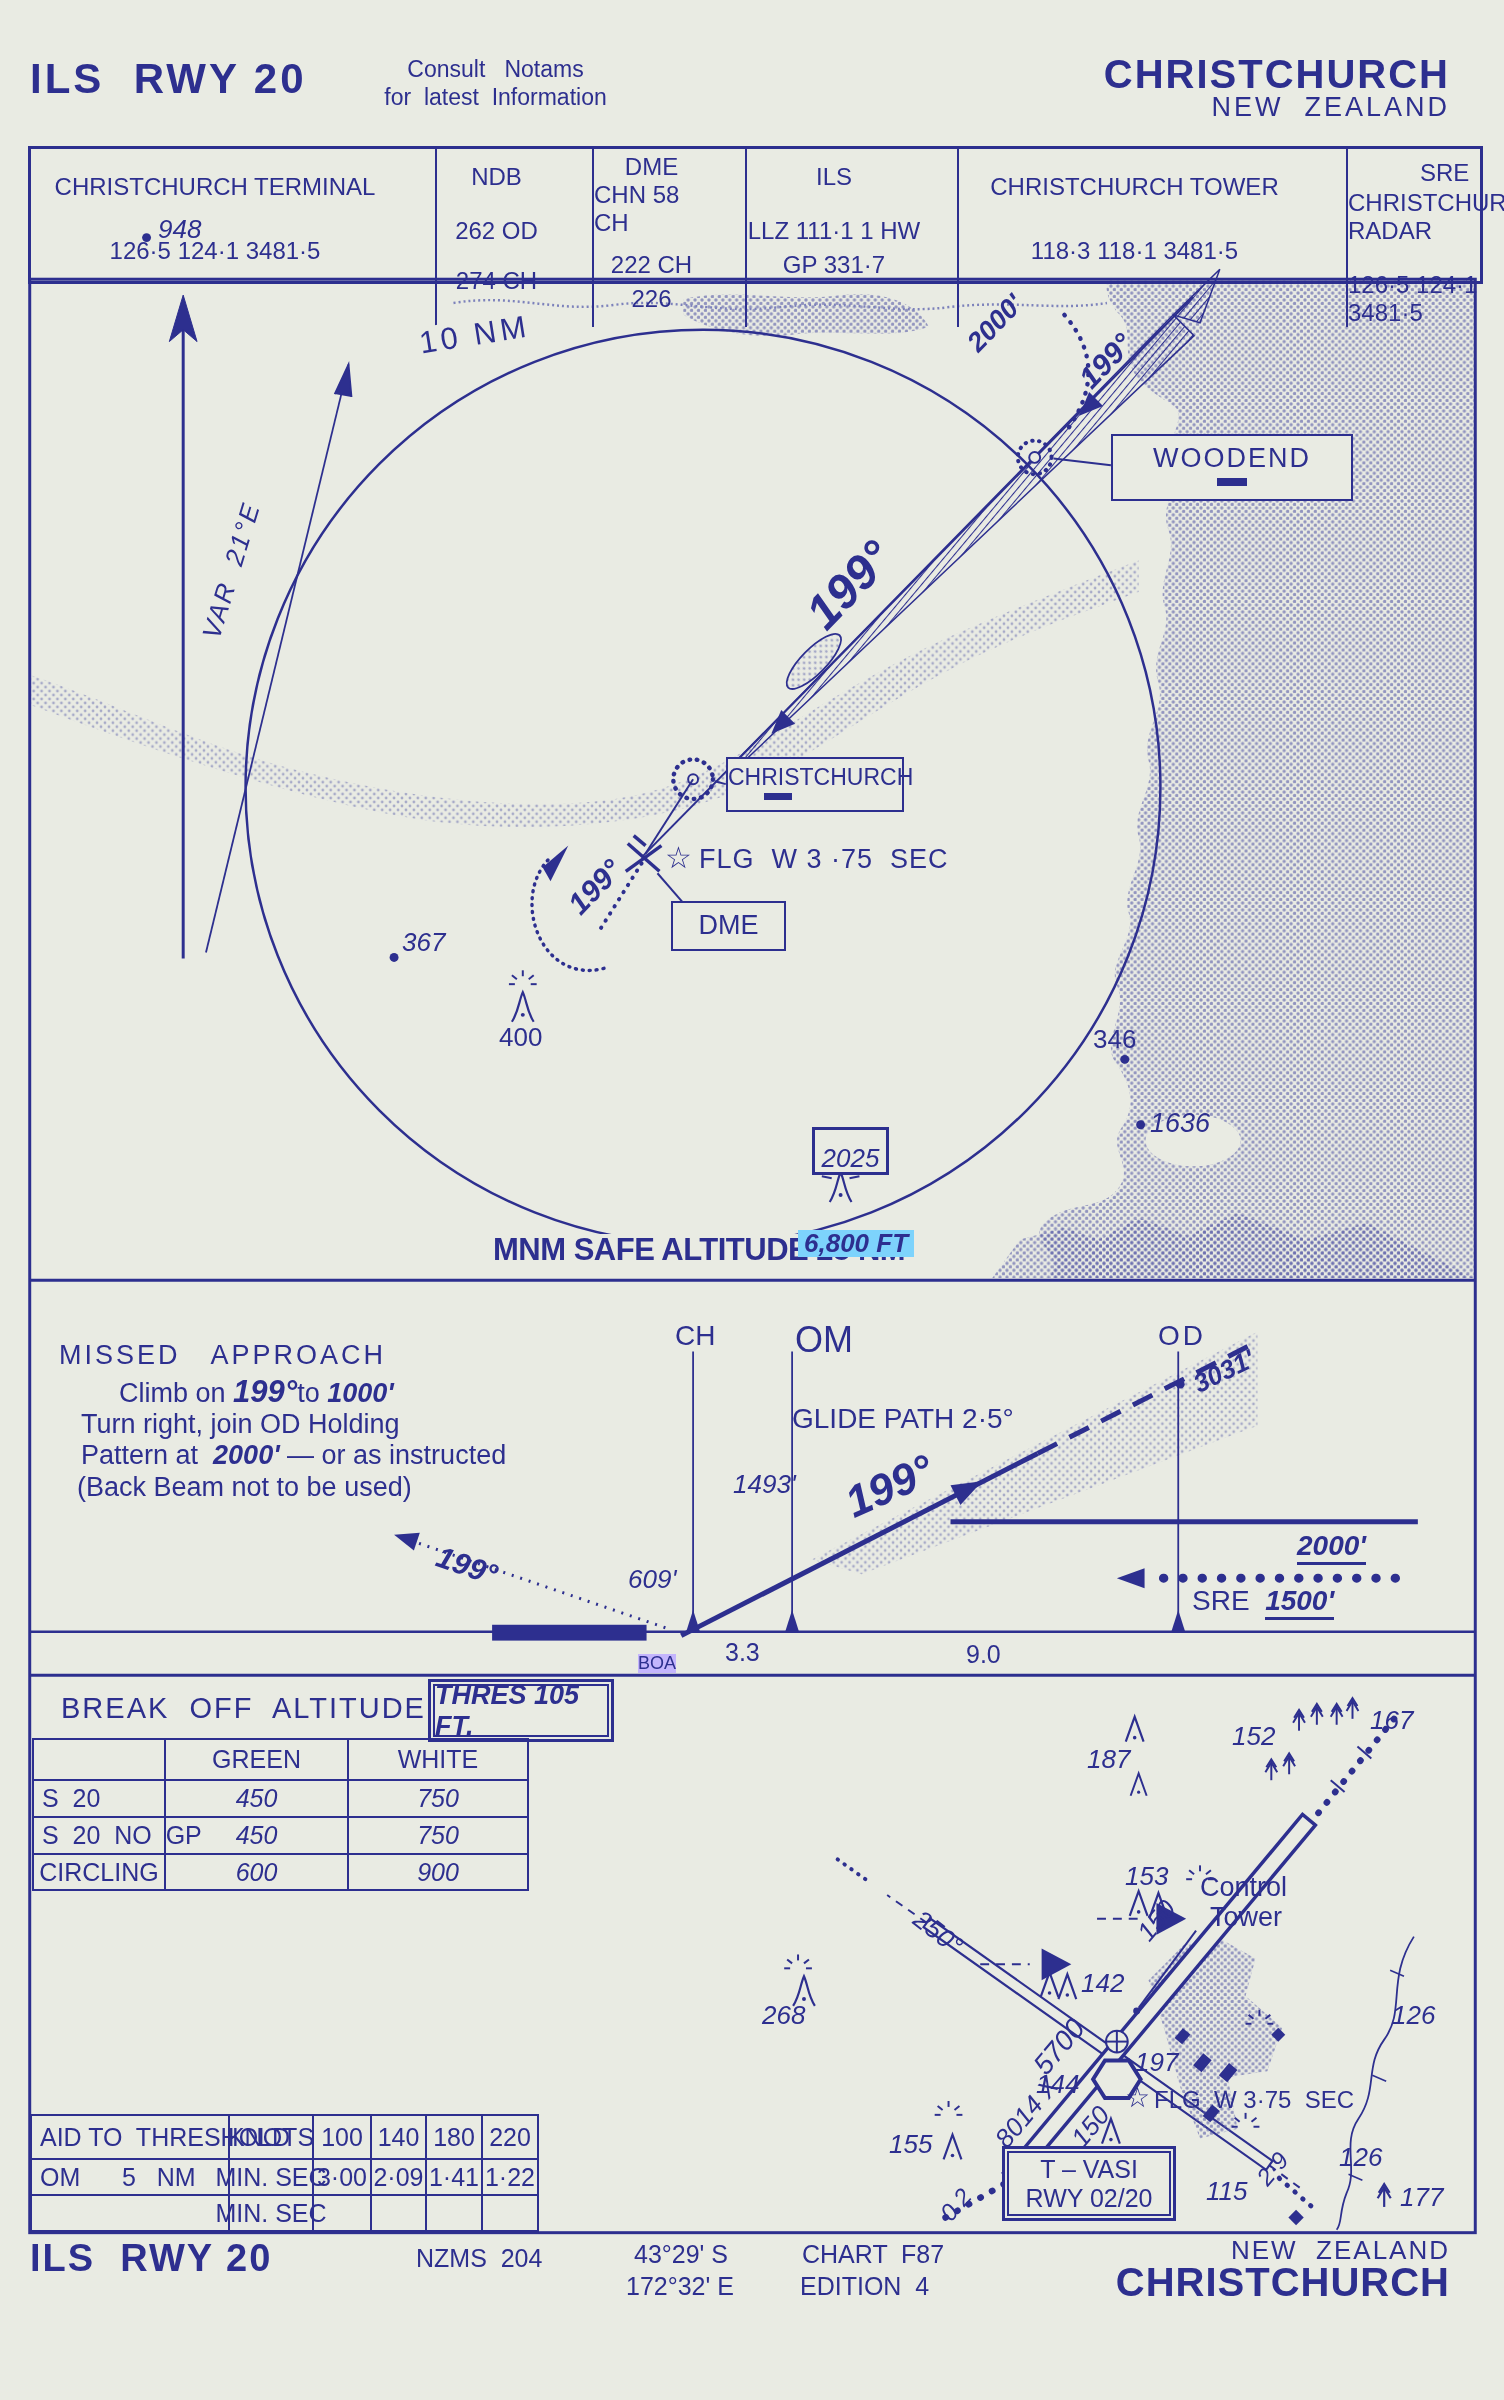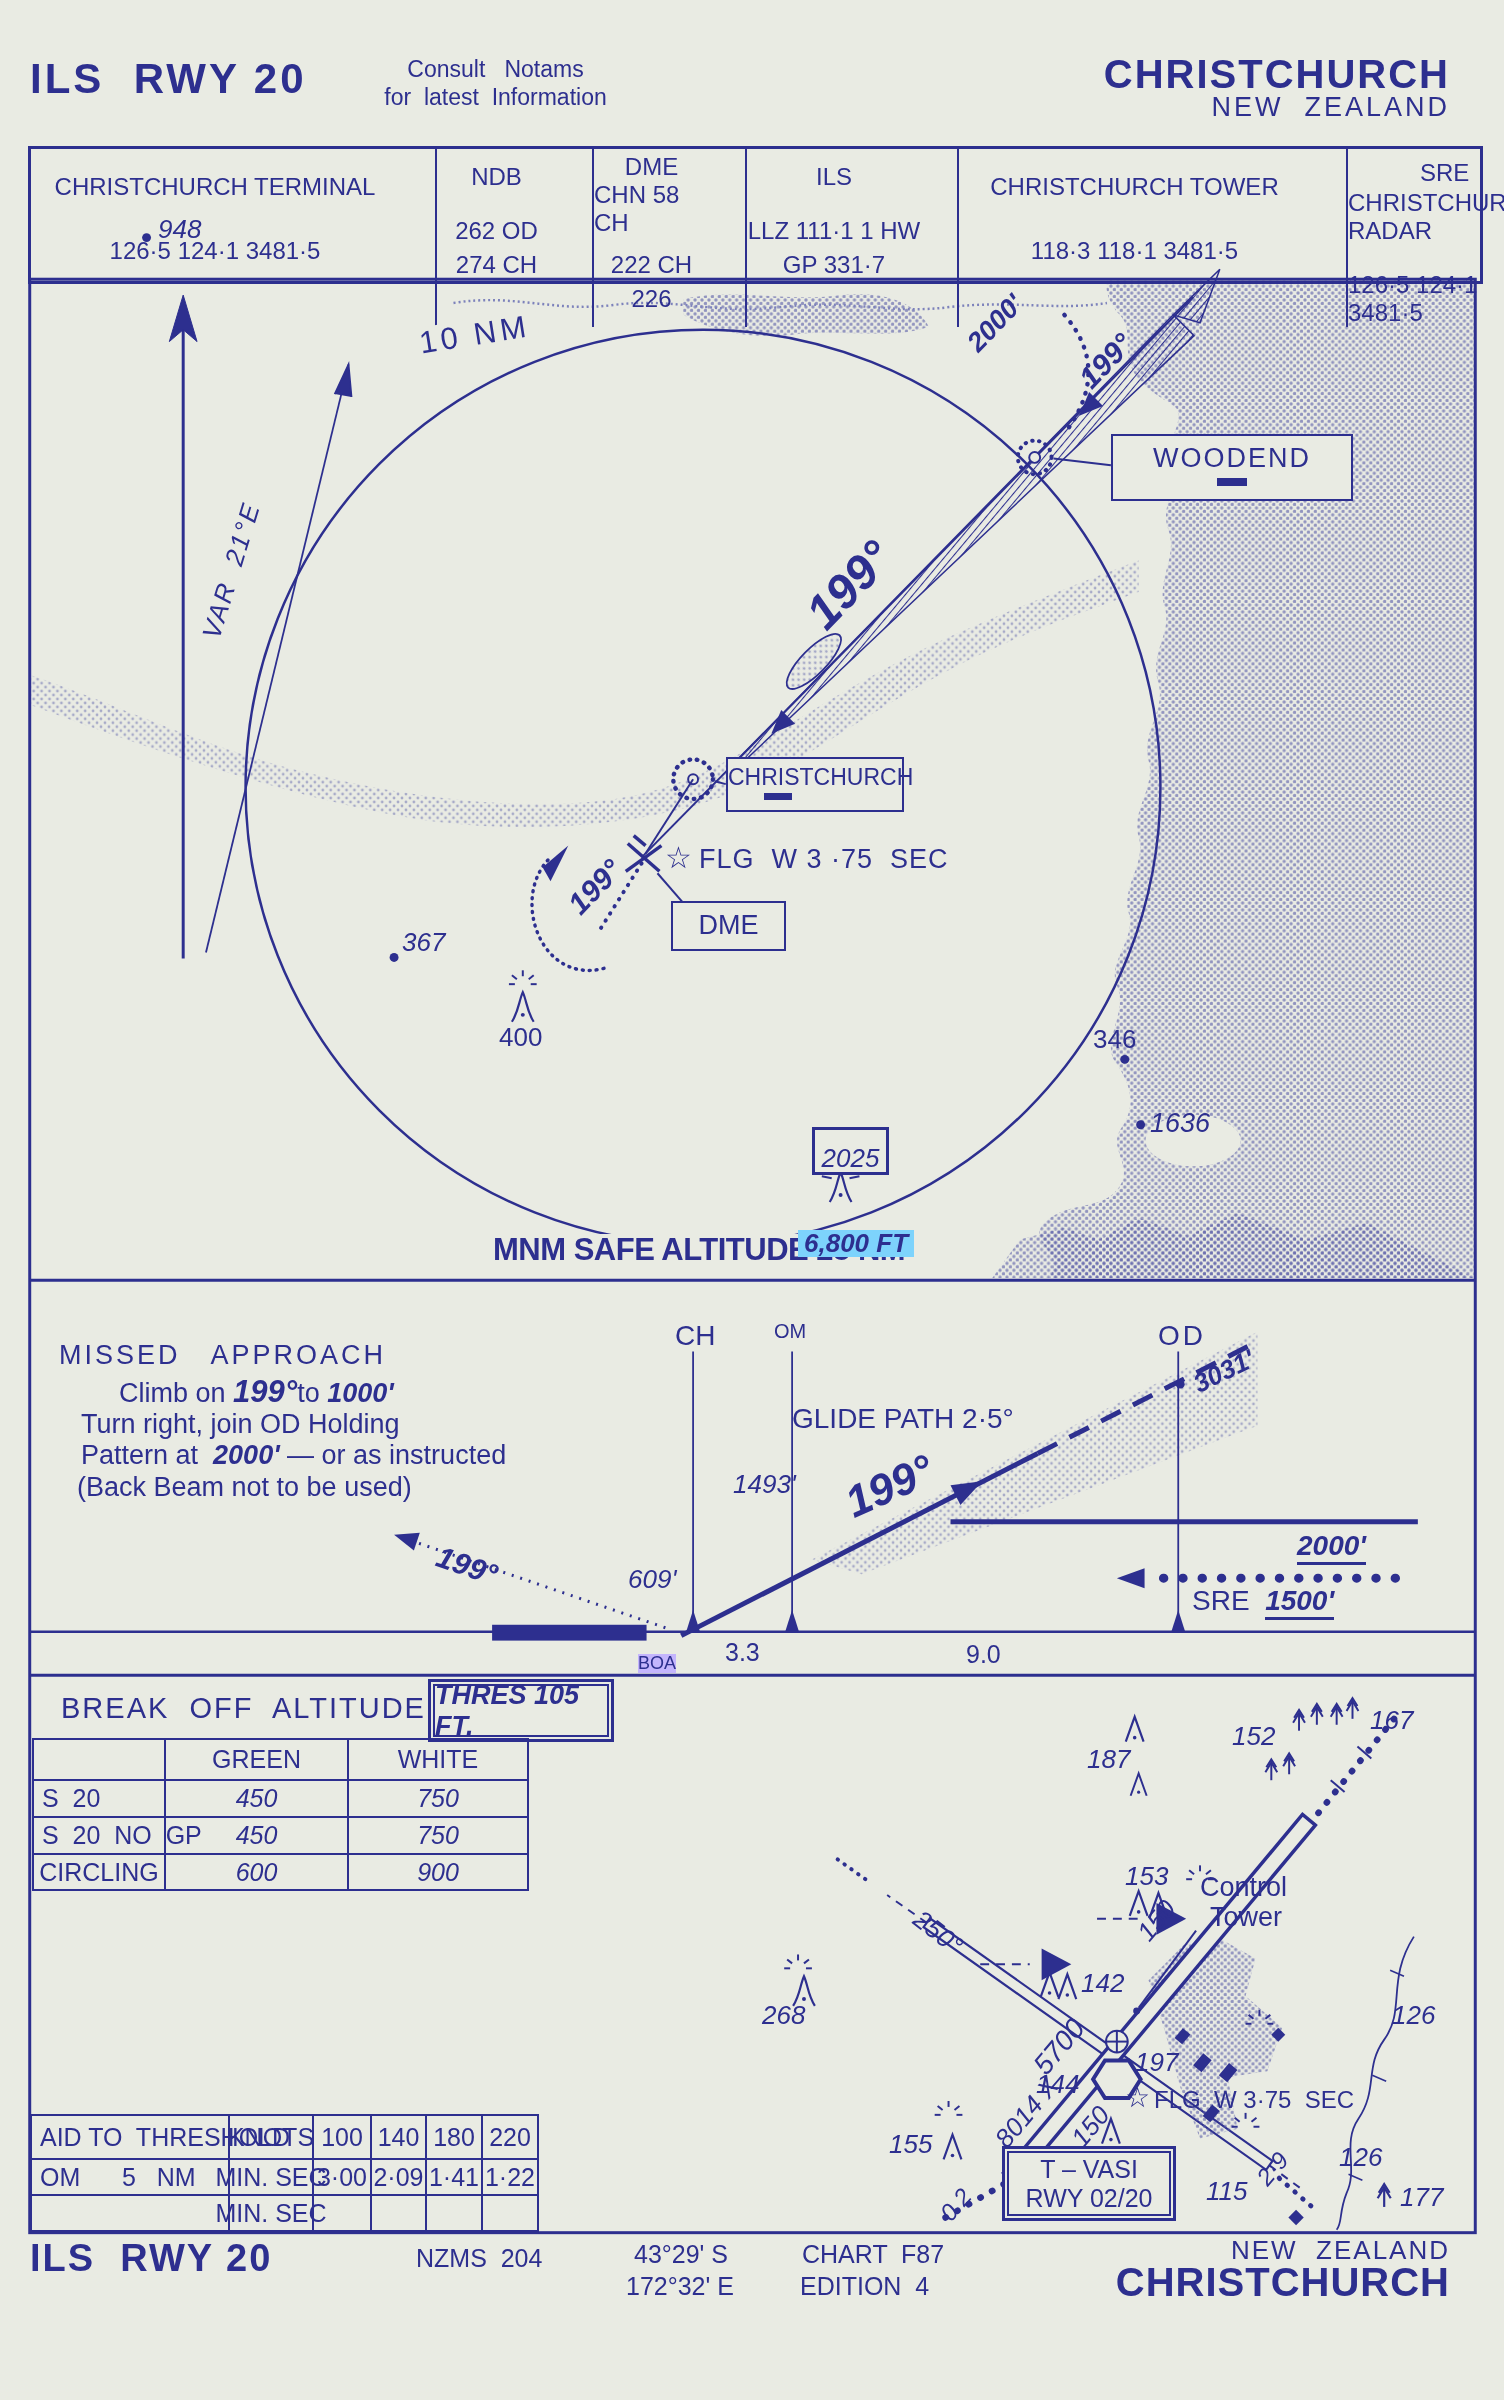--- a/index.html
+++ b/index.html
@@ -254,21 +254,21 @@
 <div class="t" style="left:1094px;top:93px;width:356px;text-align:right;font-size:27px;letter-spacing:3px">NEW  ZEALAND</div>
 
 <div class="comm">
   <div>
     <span style="margin-top:24px">CHRISTCHURCH  TERMINAL</span>
     <span style="margin-top:36px">126·5        124·1        3481·5</span>
   </div>
   <div>
     <span style="margin-top:14px">NDB</span>
     <span style="margin-top:26px">262   OD</span>
-    <span style="margin-top:6px">274   CH</span>
+    <span style="margin-top:22px">274   CH</span>
   </div>
   <div>
     <span style="margin-top:4px">DME</span>
     <span>CHN 58 CH</span>
     <span style="margin-top:14px">222  CH</span>
     <span style="margin-top:6px">226</span>
   </div>
   <div>
     <span style="margin-top:14px">ILS</span>
     <span style="margin-top:26px">LLZ    111·1    1 HW</span>
@@ -323,21 +323,21 @@
 <div class="t em" style="left:962px;top:309px;font-size:27px;transform:rotate(-46deg)">2000'</div>
 <div class="t em" style="left:564px;top:871px;font-size:30px;transform:rotate(-46deg)">199°</div>
 
 <div class="t" style="left:59px;top:1341px;font-size:27px;letter-spacing:3px">MISSED   APPROACH</div>
 <div class="t" style="left:119px;top:1376px;font-size:27px"><span>Climb on </span><span class="em" style="font-size:31px">199°</span><span>to </span><span class="em">1000'</span></div>
 <div class="t" style="left:81px;top:1410px;font-size:27px">Turn right, join OD Holding</div>
 <div class="t" style="left:81px;top:1441px;font-size:27px"><span>Pattern at  </span><span class="em">2000'</span><span> — or as instructed</span></div>
 <div class="t" style="left:77px;top:1473px;font-size:27px">(Back Beam not to be used)</div>
 
 <div class="t" style="left:675px;top:1321px;font-size:28px">CH</div>
-<div class="t" style="left:774px;top:1321px;font-size:20px">OM</div>
+<div class="t" style="left:795px;top:1321px;font-size:36px">OM</div>
 <div class="t" style="left:1158px;top:1321px;font-size:28px;letter-spacing:3px">OD</div>
 <div class="t" style="left:792px;top:1404px;font-size:28px">GLIDE PATH 2·5°</div>
 <div class="t em" style="left:1192px;top:1358px;font-size:26px;transform:rotate(-26deg)">3031'</div>
 <div class="t i" style="left:733px;top:1471px;font-size:26px">1493'</div>
 <div class="t i" style="left:628px;top:1566px;font-size:26px">609'</div>
 <div class="t em" style="left:844px;top:1463px;font-size:44px;transform:rotate(-24deg)">199°</div>
 <div class="t em" style="left:1297px;top:1531px;font-size:28px"><span class="u">2000'</span></div>
 <div class="t" style="left:1192px;top:1586px;font-size:28px"><span>SRE  </span><span class="em u">1500'</span></div>
 <div class="t" style="left:638px;top:1654px;font-size:18px;background:#c4b5fd">BOA</div>
 <div class="t" style="left:725px;top:1639px;font-size:25px">3.3</div>

